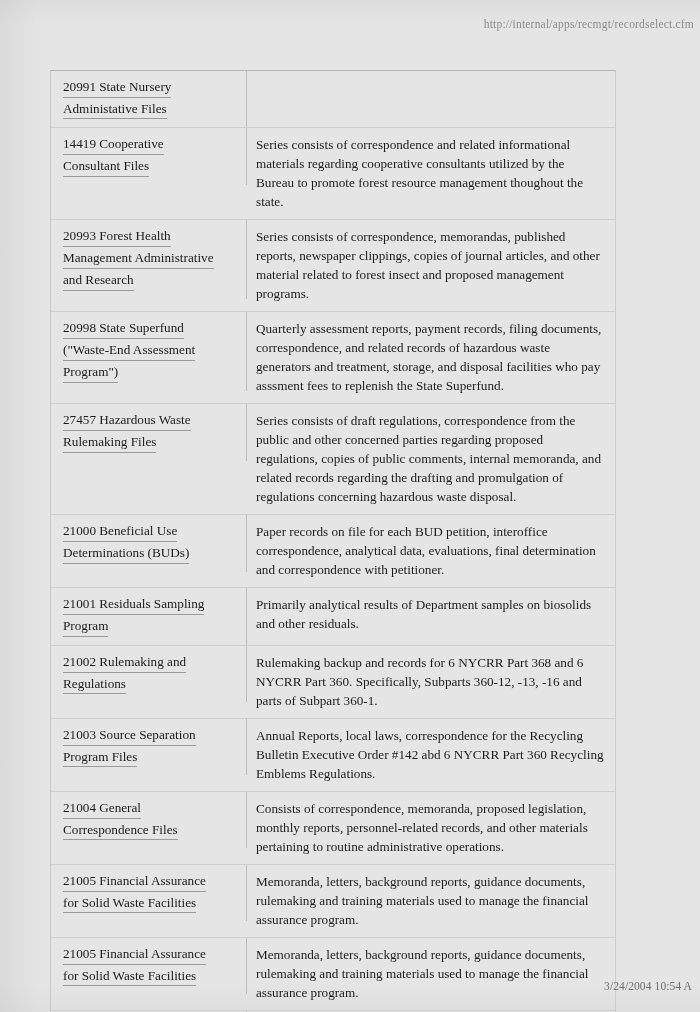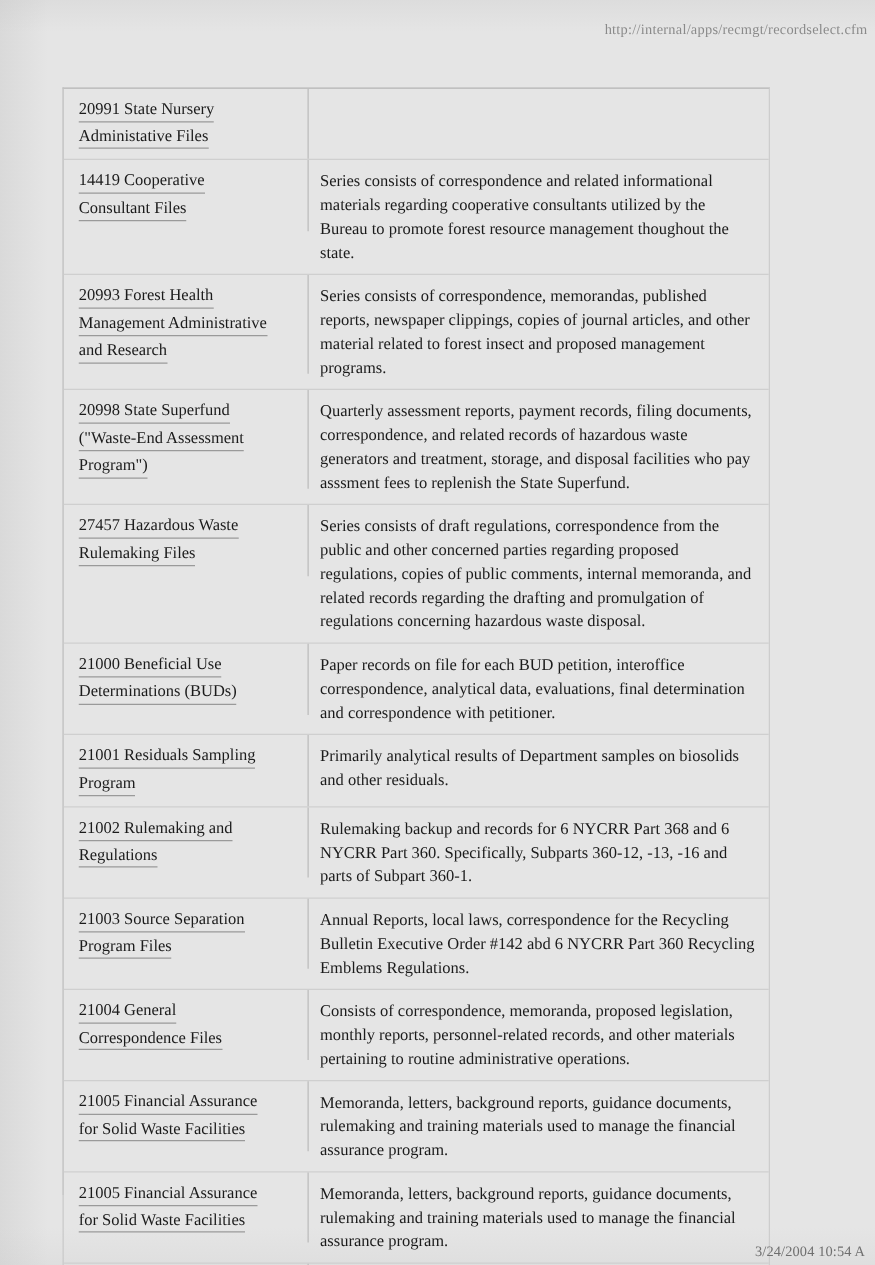--- a/index.html
+++ b/index.html
@@ -49,21 +49,21 @@
     font-size: 11.5px;
     color: #7b7b7b;
     letter-spacing: 0.2px;
     white-space: nowrap;
     font-family: "Liberation Serif", serif;
     opacity: 0.85;
   }
 
   .footer-timestamp {
     position: absolute;
-    bottom: 4px;
+    bottom: 20px;
     right: 8px;
     font-size: 11.5px;
     color: #6f6f6f;
     white-space: nowrap;
     letter-spacing: 0.1px;
   }
 
   
   .records-table {
     position: absolute;

